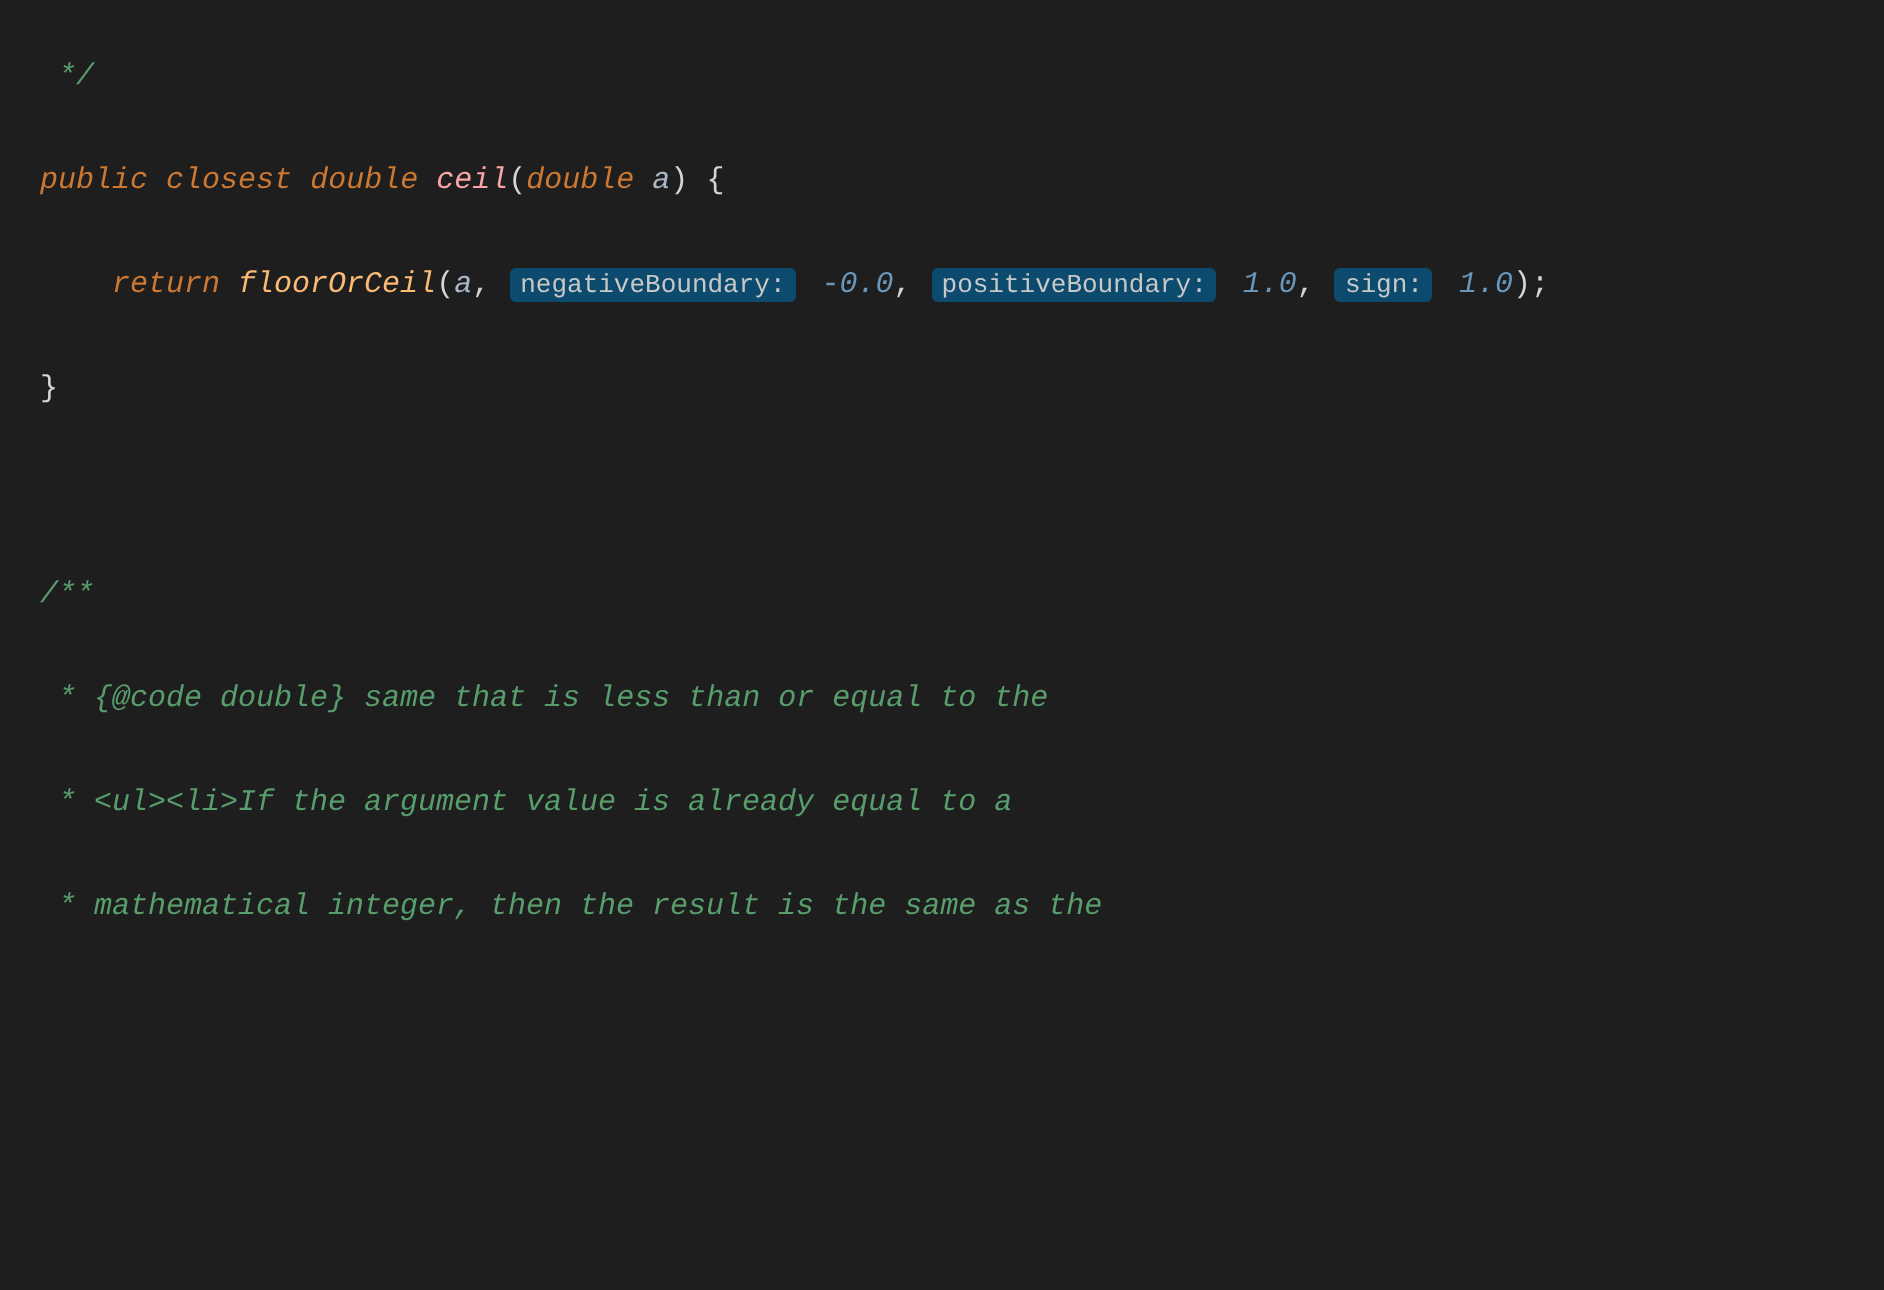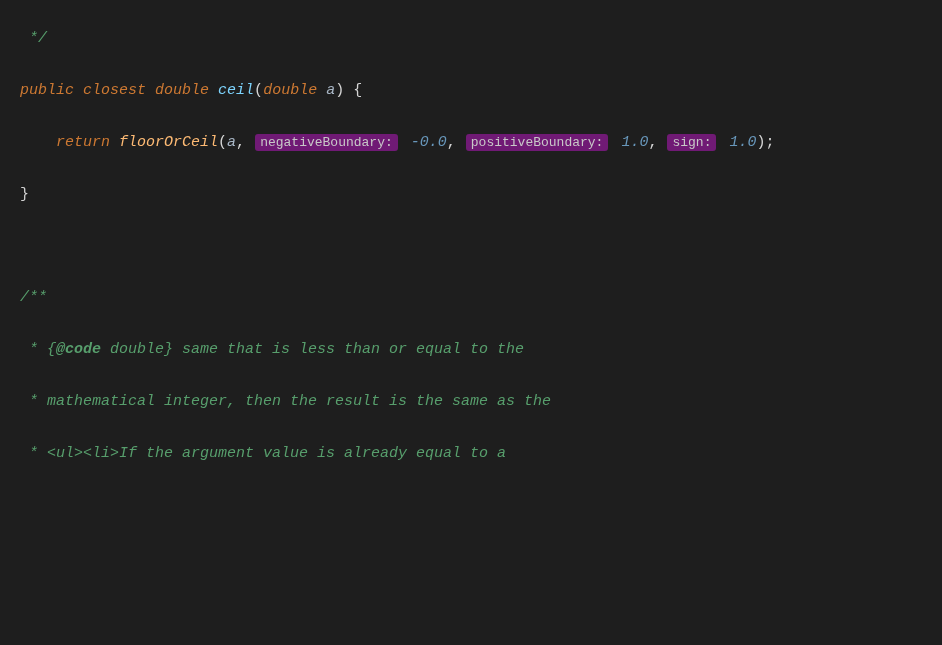--- a/index.html
+++ b/index.html
@@ -16,51 +16,51 @@
     font-style: italic;
   }
   .code-area {
     padding: 0 20px 0 20px;
     white-space: pre;
   }
   .line { display: block; }
   .comment { color: #579e6c; font-style: italic; }
   .keyword { color: #cc7832; }
   .type { color: #cc7832; font-style: italic; }
-  .method-decl { color: #7dd3fc; font-style: italic; }
+  .method-decl { color: #fca5a5; font-style: italic; }
   .method-call { color: #fdba74; font-style: italic; }
   .paren { color: #d4d4d4; font-style: normal; }
   .brace { color: #d4d4d4; font-style: normal; }
   .ident { color: #a9b7c6; font-style: italic; }
   .number { color: #6897bb; font-style: italic; margin-left: 12px; }
   .hint {
-    background: #701a75;
+    background: #0c4a6e;
     color: #c8c8c8;
     border-radius: 3px;
     padding: 1px 5px;
     font-style: normal;
     font-size: 13px;
     margin: 0 1px;
   }
-  .tag-bold { color: #579e6c; font-style: italic; font-weight: bold; }
+  .tag-bold { color: #579e6c; font-style: italic; font-weight: normal; }
   .punct { color: #d4d4d4; font-style: normal; }
 </style>
 </head>
 <body>
 
 <div class="code-area">
 <span class="line"><span class="comment"> */</span></span>
 <span class="line"><span class="keyword">public</span> <span class="keyword">closest</span> <span class="type">double</span> <span class="method-decl">ceil</span><span class="paren">(</span><span class="type">double</span> <span class="ident">a</span><span class="paren">)</span> <span class="brace">{</span></span>
 <span class="line">    <span class="keyword">return</span> <span class="method-call">floorOrCeil</span><span class="paren">(</span><span class="ident">a</span><span class="punct">, </span><span class="hint">negativeBoundary:</span><span class="number">-0.0</span><span class="punct">, </span><span class="hint">positiveBoundary:</span><span class="number">1.0</span><span class="punct">, </span><span class="hint">sign:</span><span class="number">1.0</span><span class="paren">)</span><span class="punct">;</span></span>
 <span class="line"><span class="brace">}</span></span>
 <span class="line"> </span>
 <span class="line"><span class="comment">/**</span></span>
 <span class="line"><span class="comment"> * {</span><span class="tag-bold">@code</span><span class="comment"> double} same that is less than or equal to the</span></span>
+<span class="line"><span class="comment"> * &lt;ul&gt;&lt;li&gt;If the argument value is already equal to a</span></span>
 <span class="line"><span class="comment"> * mathematical integer, then the result is the same as the</span></span>
-<span class="line"><span class="comment"> * &lt;ul&gt;&lt;li&gt;If the argument value is already equal to a</span></span>
 
 
 
 
 
 
 
 
 
 

